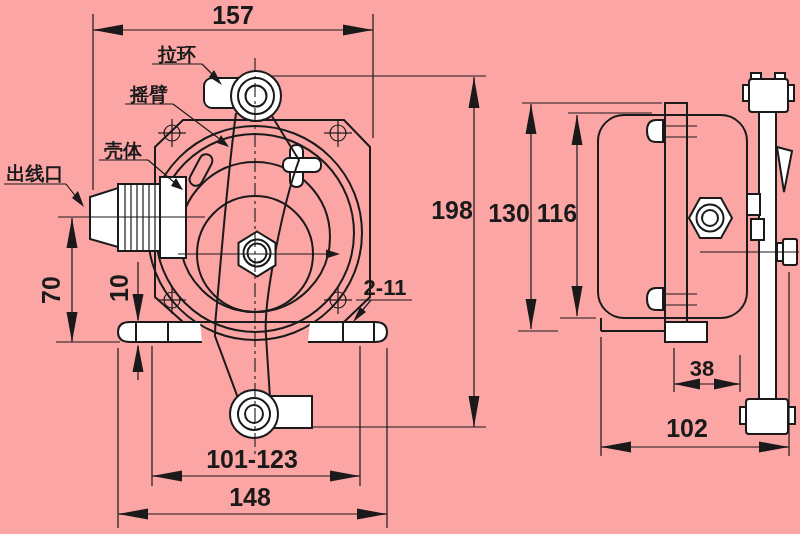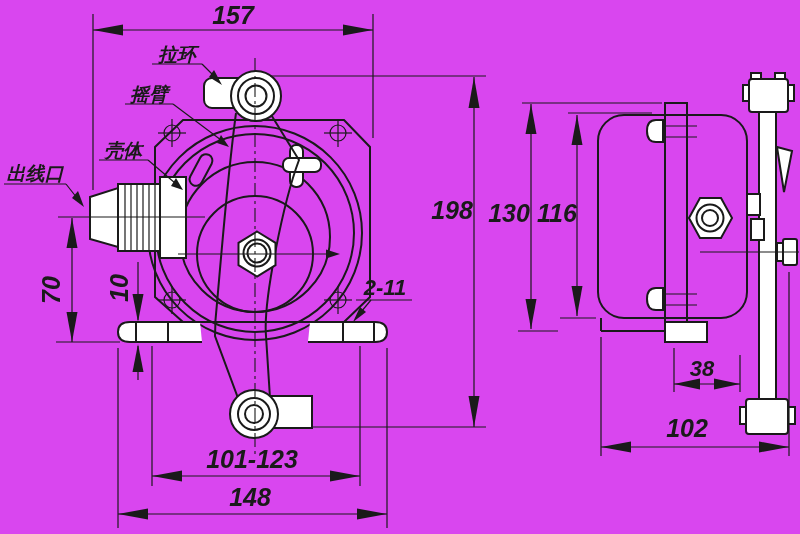--- a/index.html
+++ b/index.html
@@ -1,17 +1,17 @@
 <!DOCTYPE html>
 <html><head>
 <meta charset="utf-8">
 <style>
   html,body{margin:0;padding:0;background:#ffffff;}
-  #stage{position:relative;width:800px;height:534px;background:#d946ef;overflow:hidden;
-         font-family:"Liberation Sans","DejaVu Sans",sans-serif;font-style:italic;}
+  #stage{position:relative;width:800px;height:534px;background:#fca5a5;overflow:hidden;
+         font-family:"Liberation Sans","DejaVu Sans",sans-serif;}
   svg{position:absolute;left:0;top:0;}
   text{fill:#1a1a1a;font-family:"Liberation Sans","DejaVu Sans",sans-serif;}
   .dim{font-size:25px;font-weight:700;text-anchor:middle;}
   .dim-sm{font-size:22px;font-weight:700;text-anchor:middle;}
   .cnlabel{font-size:19px;font-weight:700;text-anchor:middle;}
   .ol{fill:none;stroke:#1a1a1a;stroke-width:2;}
   .olw{fill:#ffffff;stroke:#1a1a1a;stroke-width:2;}
   .thin{fill:none;stroke:#1a1a1a;stroke-width:1.2;}
   .cl{fill:none;stroke:#1a1a1a;stroke-width:1.1;stroke-dasharray:14 4 3 4;}
   .arr{fill:#1a1a1a;stroke:none;}

